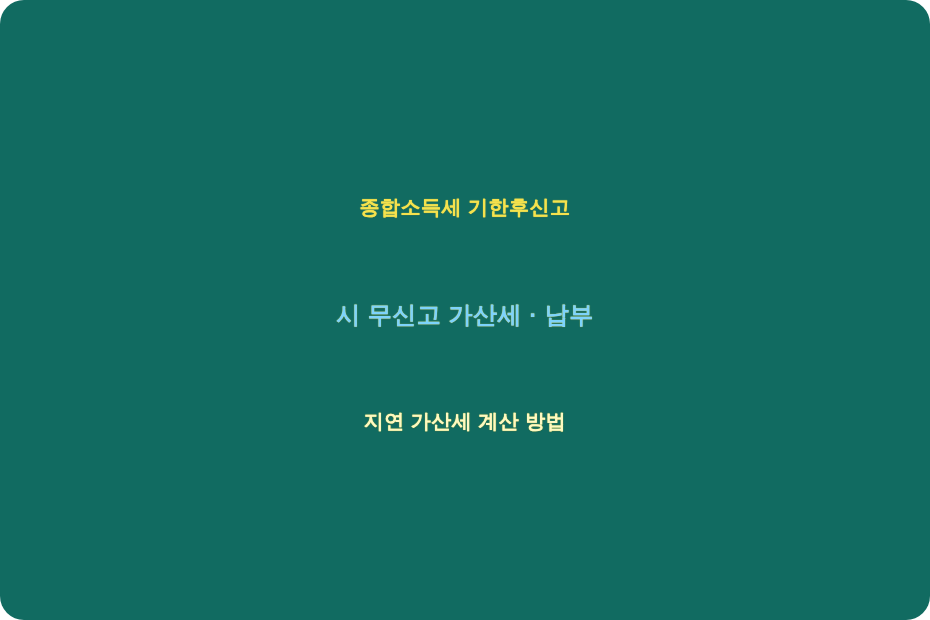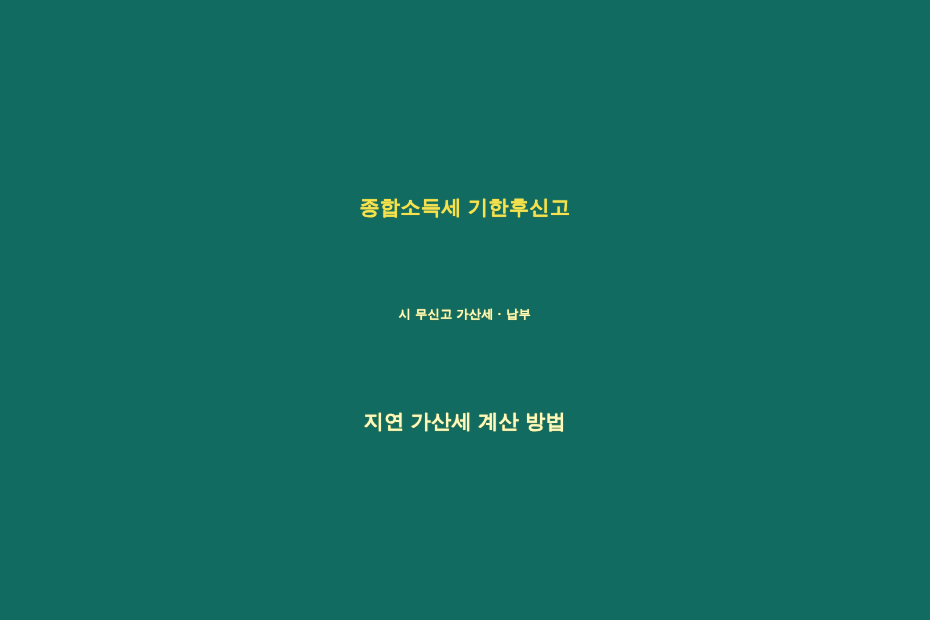--- a/index.html
+++ b/index.html
@@ -17,20 +17,21 @@
   .banner {
     position: relative;
     width: 930px;
     height: 620px;
     background: #116B61;
     display: flex;
     align-items: center;
     justify-content: flex-end;
     box-sizing: border-box;
     overflow: hidden;
+    border-radius: 24px;
   }
 
   .headline {
     width: 100%;
     padding: 0 40px;
     box-sizing: border-box;
     text-align: center;
     margin: 0;
     
     transform: translateY(4px);
@@ -57,19 +58,19 @@
 </style>
 </head>
 <body>
 
 <div class="banner" style="background: rgb(17, 107, 97);">
 
   <div class="headline">
 
     <span class="headline-line line-1" style="color: rgb(245, 226, 77); text-shadow: rgb(245, 226, 77) 0px 0px 1px, rgba(0, 0, 0, 0.1) 0px 1px 1px; font-size: 20px;">종합소득세 기한후신고</span>
 
-    <span class="headline-line line-2" style="color: #fef9c3; text-shadow: rgb(245, 226, 77) 0px 0px 1px, rgba(0, 0, 0, 0.1) 0px 1px 1px; font-size: 12px;">시 무신고 가산세 · 납부</span>
+    <span class="headline-line line-2" style="color: #7dd3fc; text-shadow: rgb(245, 226, 77) 0px 0px 1px, rgba(0, 0, 0, 0.1) 0px 1px 1px; font-size: 24px;">시 무신고 가산세 · 납부</span>
 
     <span class="headline-line line-3" style="color: #fef9c3; text-shadow: rgb(245, 226, 77) 0px 0px 1px, rgba(0, 0, 0, 0.1) 0px 1px 1px; font-size: 20px;">지연 가산세 계산 방법</span>
 
   </div>
 
 </div>
 
 </body></html>

